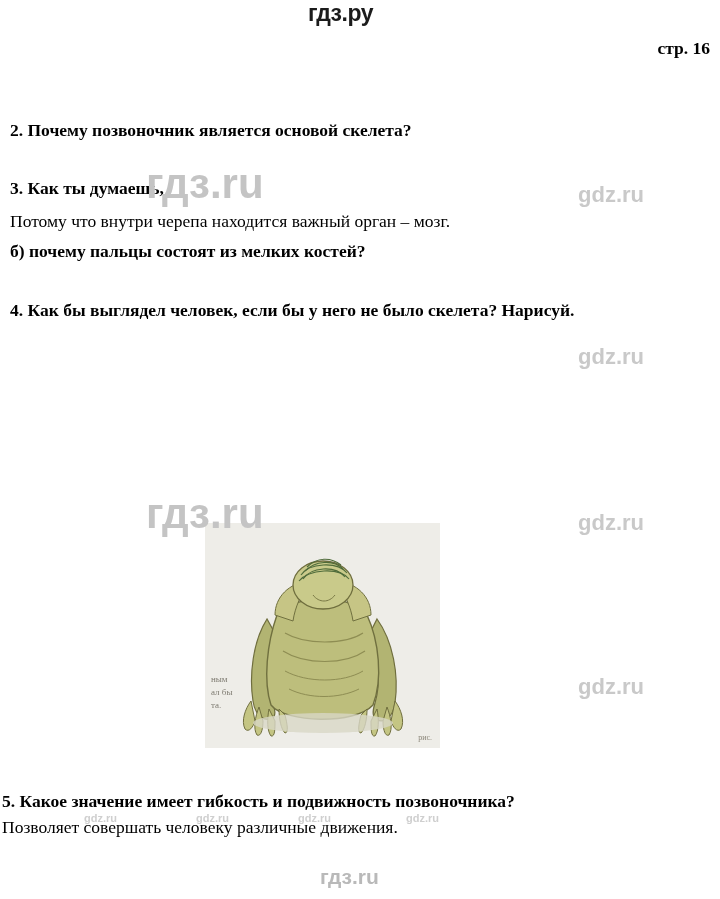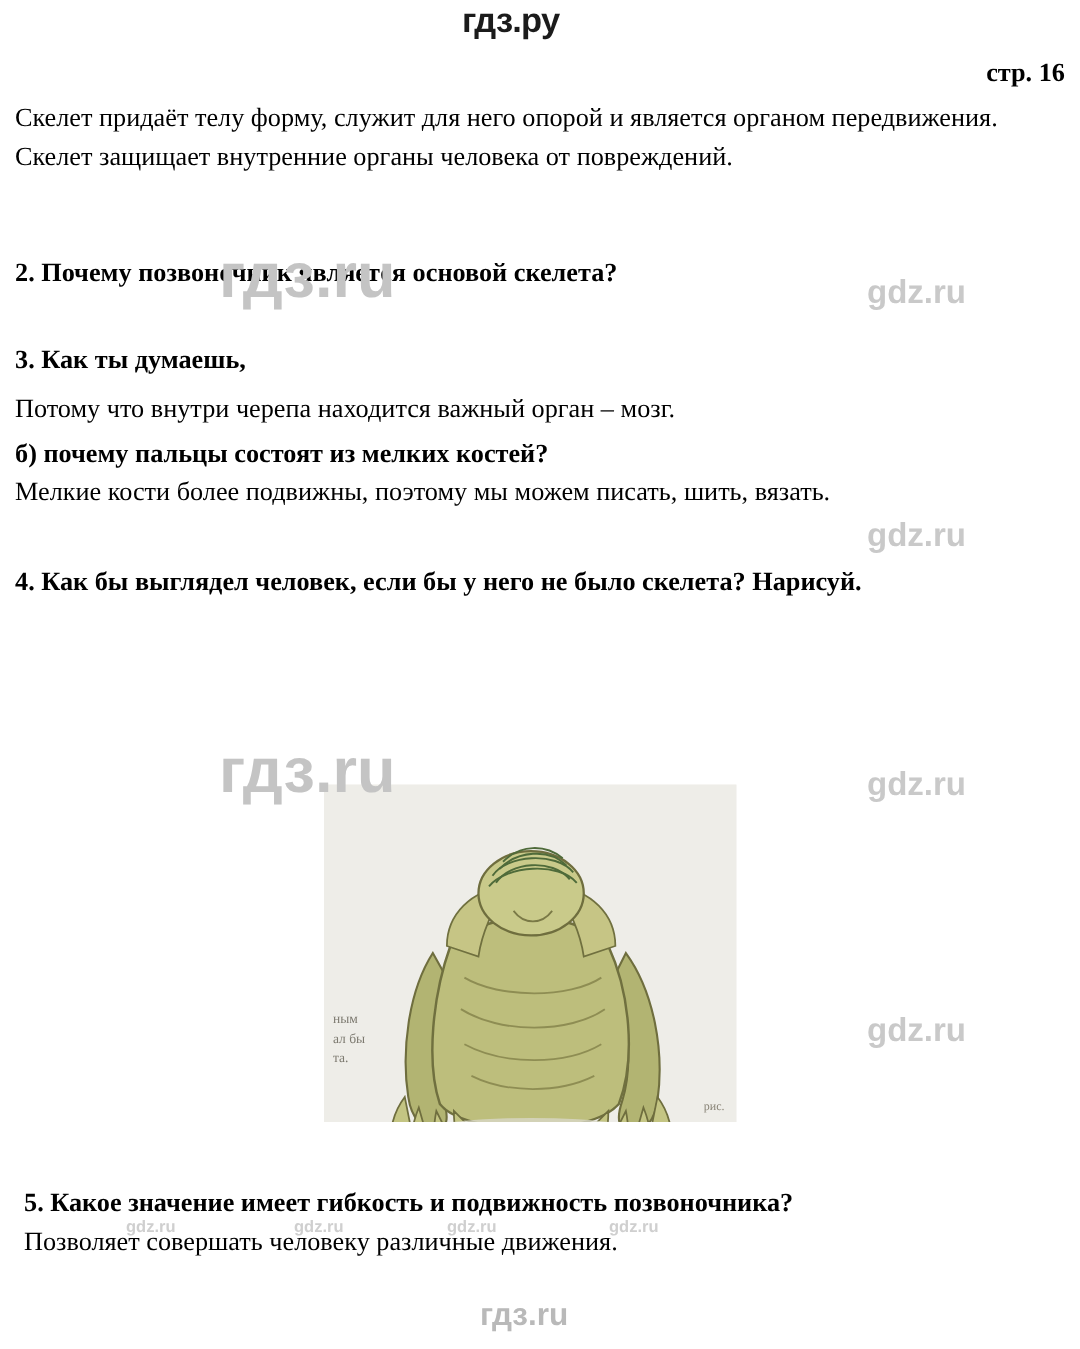--- a/index.html
+++ b/index.html
@@ -67,27 +67,26 @@
     font-size: 17.5px;
     line-height: 25.5px;
   }
   .gap-s { height: 10px; }
   .gap-m { height: 22px; }
   .gap-l { height: 30px; }
 
   
   .figure {
     position: absolute;
-    left: 216px;
+    left: 205px;
     top: 523px;
     width: 235px;
     height: 225px;
     background: #efeee9;
     overflow: hidden;
-    padding-left: 40px;
   }
   .fig-inner { position: absolute; inset: 0; }
   .fig-caption {
     position: absolute;
     left: 6px;
     top: 150px;
     font-size: 9px;
     color: #7d7a70;
     line-height: 13px;
     font-family: "Liberation Serif", serif;
@@ -97,21 +96,21 @@
     right: 8px;
     bottom: 6px;
     font-size: 8px;
     color: #8a8578;
     font-family: Liberation Serif, serif;
   }
 
   
   .bottom {
     position: absolute;
-    left: 16px;
+    left: 2px;
     top: 789px;
     width: 700px;
   }
   .bottom-logo {
     position: absolute;
     left: 320px;
     top: 865px;
     font-family: "Liberation Sans", sans-serif;
     font-size: 21px;
     font-weight: bold;
@@ -122,36 +121,34 @@
 <body>
 
 <div class="page">
 
   <div class="top-logo">гдз.ру</div>
 
   <div class="content">
 
     <p class="pagenum">стр. 16</p>
 
-    <p class="para">Скелет придаёт телу форму, служит для него опорой и является органом передвижения. Скелет защищает внутренние органы человека от повреждений.</p>
 
     <div class="gap-l"></div>
     <div class="gap-m"></div>
 
     <p class="para bold">2. Почему позвоночник является основой скелета?</p>
 
     <div class="gap-m"></div>
     <div class="gap-s"></div>
 
     <p class="para bold">3. Как ты думаешь,</p>
     <div style="height:8px"></div>
     <p class="para">Потому что внутри черепа находится важный орган – мозг.</p>
     <div style="height:4px"></div>
     <p class="para bold">б) почему пальцы состоят из мелких костей?</p>
-    <p class="para">Мелкие кости более подвижны, поэтому мы можем писать, шить,  вязать.</p>
 
     <div class="gap-m"></div>
     <div style="height:12px"></div>
 
     <p class="para bold">4. Как бы выглядел человек, если бы у него не было скелета? Нарисуй.</p>
   </div>
 
   <div class="figure">
     <svg class="fig-inner" viewBox="0 0 235 225" preserveAspectRatio="none">
       <rect x="0" y="0" width="235" height="225" fill="#eeede8"></rect>

